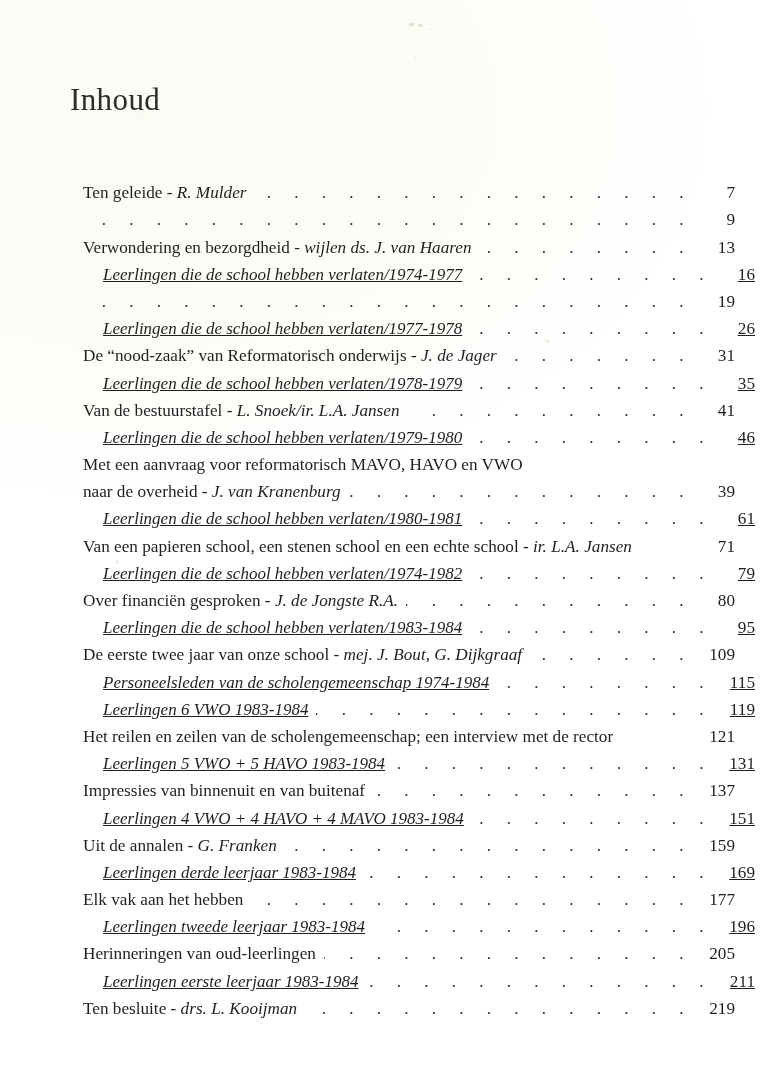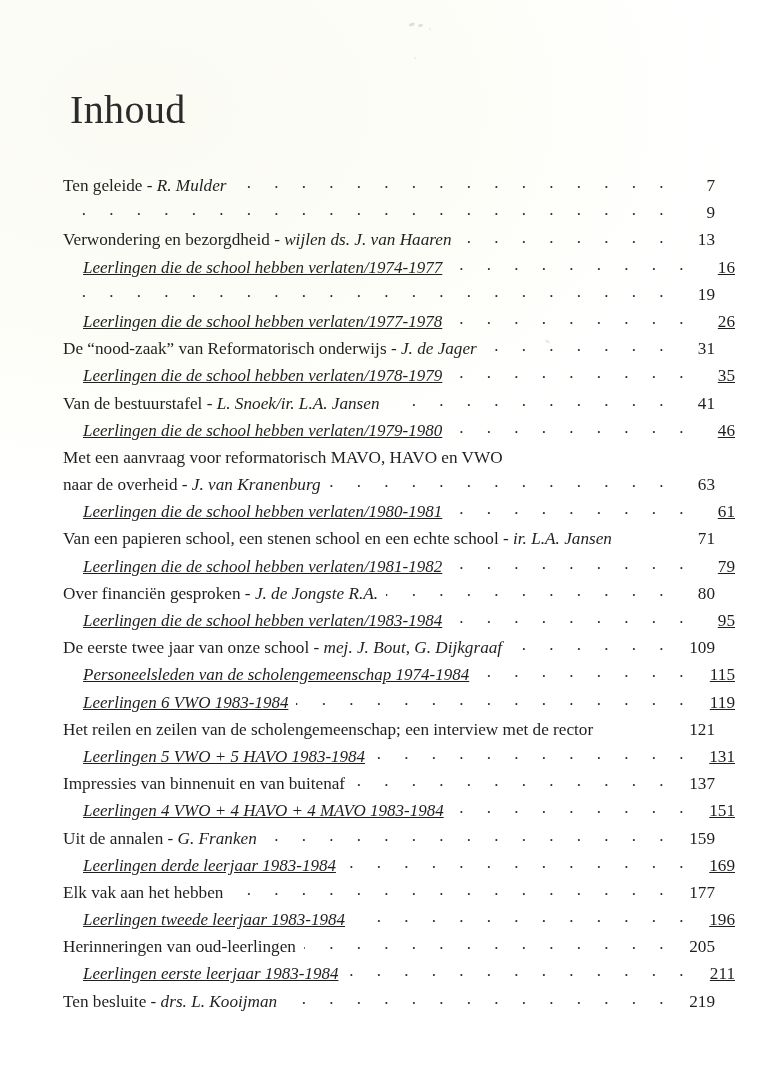--- a/index.html
+++ b/index.html
@@ -38,43 +38,44 @@
   .speck.s4 { left: 414px; top: 57px;  width: 2px;  height: 2px; opacity:.3; }
   .speck.s5 { left: 707px; top: 1002px;width: 2px;  height: 3px; opacity:.22; }
   .speck.s6 { left: 545px; top: 340px; width: 5px;  height: 3px; transform: rotate(28deg); opacity:.3; }
   .speck.s7 { left: 116px; top: 560px; width: 3px;  height: 4px; opacity:.28; }
 
   
   #heading {
     position: absolute;
     left: 70px;
     top: 63px;
-    font-size: 40px;
+    font-size: 31px;
     line-height: 1;
     color: #2b2b2b;
     letter-spacing: .4px;
     font-weight: 400;
   }
 
   
   #toc {
     position: absolute;
     left: 63px;
     top: 176px;
     width: 652px;
   }
 
   .entry {
     display: flex;
-    align-items: flex-start;
+    align-items: flex-end;
     width: 100%;
     height: 27.2px;
     font-size: 17.2px;
     color: #1f1f1f;
     white-space: nowrap;
+    margin-left: 20px;
   }
 
   .entry .title {
     flex: 0 0 auto;
     padding-right: 8px;
   }
 
   
   .entry.cont-first .title { padding-right: 0; }
 
@@ -192,34 +193,34 @@
         <span class="pageno">46</span>
       </div>
       <div class="entry cont-first noleader blankno">
         <span class="title">Met een aanvraag voor reformatorisch MAVO, HAVO en VWO</span>
         <span class="leader"></span>
         <span class="pageno"></span>
       </div>
       <div class="entry">
         <span class="title">naar de overheid<span class="sep"> - </span><span class="author">J. van Kranenburg</span></span>
         <span class="leader"></span>
-        <span class="pageno">63</span>
+        <span class="pageno">39</span>
       </div>
       <div class="entry sub">
         <span class="title">Leerlingen die de school hebben verlaten/1980-1981</span>
         <span class="leader"></span>
         <span class="pageno">61</span>
       </div>
       <div class="entry noleader">
         <span class="title">Van een papieren school, een stenen school en een echte school<span class="sep"> - </span><span class="author">ir. L.A. Jansen</span></span>
         <span class="leader"></span>
         <span class="pageno">71</span>
       </div>
       <div class="entry sub">
-        <span class="title">Leerlingen die de school hebben verlaten/1981-1982</span>
+        <span class="title">Leerlingen die de school hebben verlaten/1974-1982</span>
         <span class="leader"></span>
         <span class="pageno">79</span>
       </div>
       <div class="entry">
         <span class="title">Over financiën gesproken<span class="sep"> - </span><span class="author">J. de Jongste R.A.</span></span>
         <span class="leader"></span>
         <span class="pageno">80</span>
       </div>
       <div class="entry sub">
         <span class="title">Leerlingen die de school hebben verlaten/1983-1984</span>

